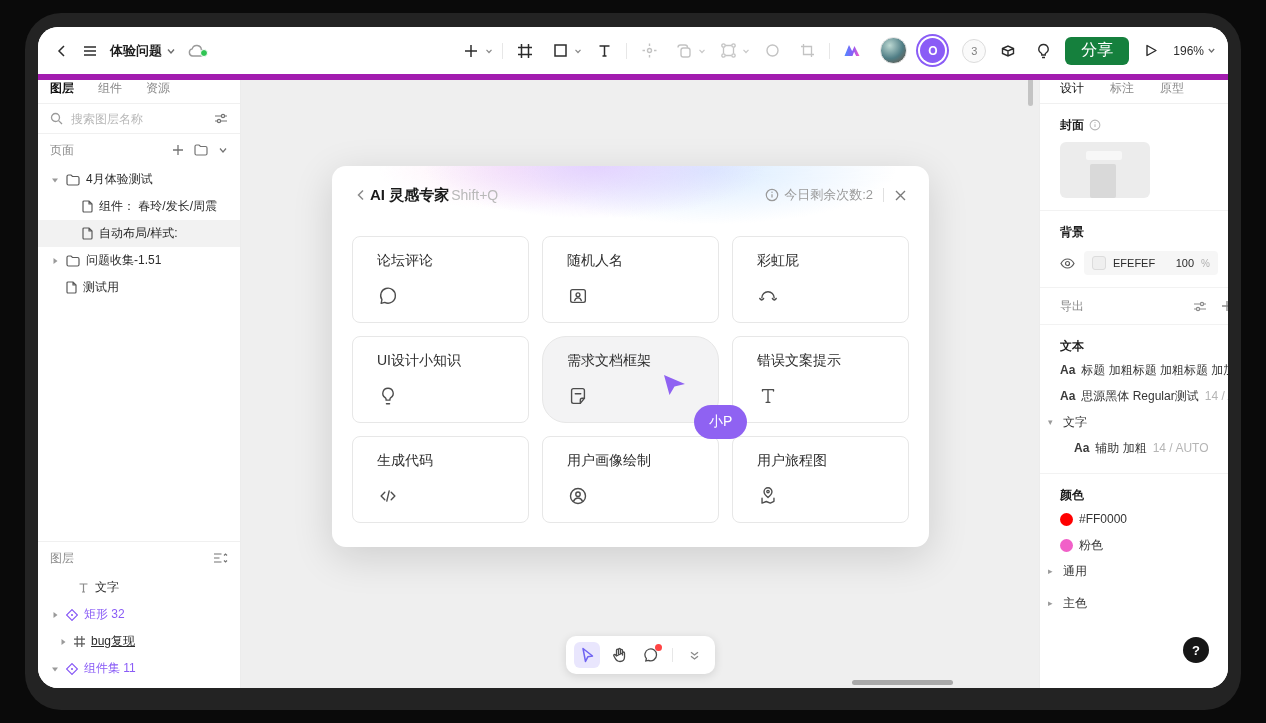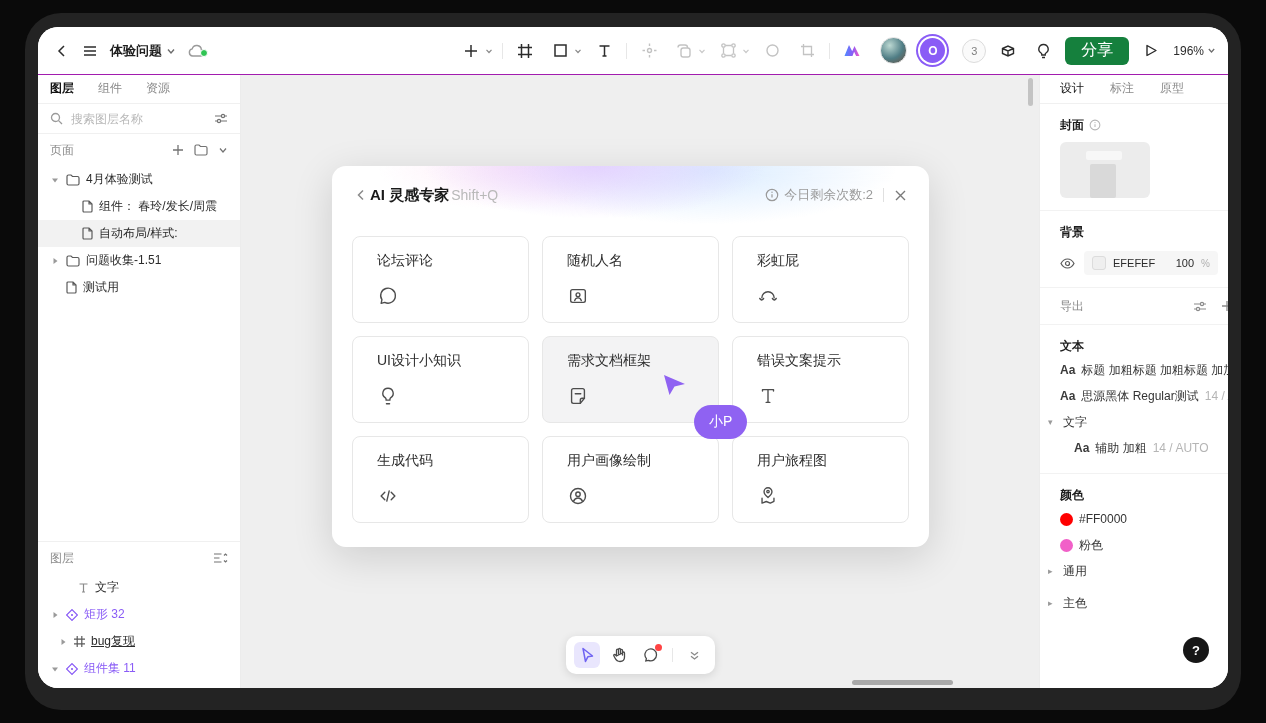--- a/index.html
+++ b/index.html
@@ -3,21 +3,21 @@
 <meta charset="utf-8">
 <style>
   html,body{margin:0;padding:0;background:#0a0a0a;font-family:"Liberation Sans","DejaVu Sans",sans-serif;}
   .stage{position:relative;width:1266px;height:723px;overflow:hidden;background:#0a0a0a;}
   .bezel{position:absolute;left:25px;top:13px;width:1216px;height:697px;background:#232323;border-radius:36px;}
   .window{position:absolute;left:38px;top:27px;width:1190px;height:661px;background:#ffffff;border-radius:20px;overflow:hidden;font-size:12px;color:#1f1f1f;}
   svg{display:block}
   .ic{display:block;flex:none}
 
   
-  .topbar{position:absolute;top:0;left:0;right:0;height:47px;background:#fff;border-bottom:1px solid #a21caf;z-index:6;}
+  .topbar{position:absolute;top:0;left:0;right:0;height:47px;background:#fff;border-bottom:6px solid #a21caf;z-index:6;}
   .tb-left{position:absolute;left:16px;top:0;height:47px;display:flex;align-items:center;gap:12px;}
   .tb-center{position:absolute;left:420px;top:0;height:47px;display:flex;align-items:center;gap:9px;}
   .tb-right{position:absolute;right:12px;top:0;height:47px;display:flex;align-items:center;gap:9px;}
   .doc-title{font-size:13px;font-weight:bold;display:flex;align-items:center;gap:4px;}
   .tb-divider{width:1px;height:16px;background:#e7e7e7;}
   .tool{width:26px;height:26px;display:flex;align-items:center;justify-content:center;border-radius:5px;}
   .tool-group{display:flex;align-items:center;gap:1px;}
   .cloud-wrap{position:relative;}
   .green-dot{position:absolute;right:-2px;bottom:1px;width:6px;height:6px;border-radius:50%;background:#30c453;border:1px solid #fff;}
   .avatar{width:25px;height:25px;border-radius:50%;background:radial-gradient(circle at 35% 30%,#bcd8d2,#4f7d85 55%,#6b4e3d);border:1px solid #e2e2e2;}
@@ -60,21 +60,21 @@
     radial-gradient(260px 75px at 63% 4%,rgba(205,229,255,.75),rgba(205,229,255,0) 72%),
     radial-gradient(190px 60px at 30% 2%,rgba(255,224,243,.6),rgba(255,224,243,0) 70%);}
   .modal-header{position:relative;height:58px;display:flex;align-items:center;padding:0 22px;gap:2px;}
   .modal-title{font-size:15px;font-weight:bold;color:#1a1a1a;}
   .modal-shortcut{font-size:14px;color:#b9b9b9;}
   .modal-right{margin-left:auto;display:flex;align-items:center;gap:10px;color:#999;}
   .quota{display:flex;align-items:center;gap:5px;font-size:13px;color:#9a9a9a;}
   .mh-divider{width:1px;height:14px;background:#e0e0e0;}
   .card-grid{position:absolute;left:20px;top:70px;width:557px;display:grid;grid-template-columns:repeat(3,1fr);gap:13px;}
   .ai-card{height:87px;background:#fff;border:1px solid #e7e7e7;border-radius:8px;padding:15px 24px;box-sizing:border-box;display:flex;flex-direction:column;justify-content:space-between;}
-  .ai-card.hovered{background:#f3f3f4;}
+  .ai-card.hovered{background:#f3f3f4;border-radius:24px;}
   .ai-card .card-title{font-size:14px;color:#2e2e2e;}
 
   
   .collab-cursor{position:absolute;left:420px;top:299px;pointer-events:none;z-index:8;}
   .cursor-badge{position:absolute;left:453px;top:331px;background:#8f62f2;color:#fff;font-size:14px;padding:8px 15px;border-radius:19px;z-index:8;}
 
   
   .float-bar{position:absolute;left:325px;top:562px;height:38px;background:#fff;border-radius:10px;box-shadow:0 2px 10px rgba(0,0,0,.12);display:flex;align-items:center;gap:6px;padding:0 8px;}
   .fb-tool{width:26px;height:26px;border-radius:6px;display:flex;align-items:center;justify-content:center;position:relative;}
   .fb-tool.active{background:#e9e6fd;}

